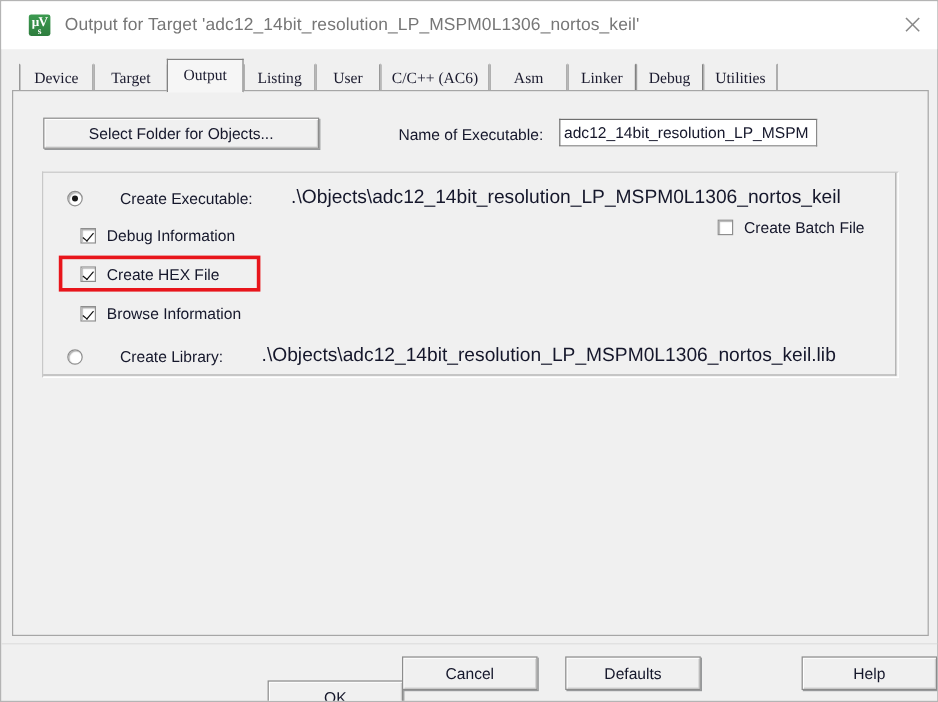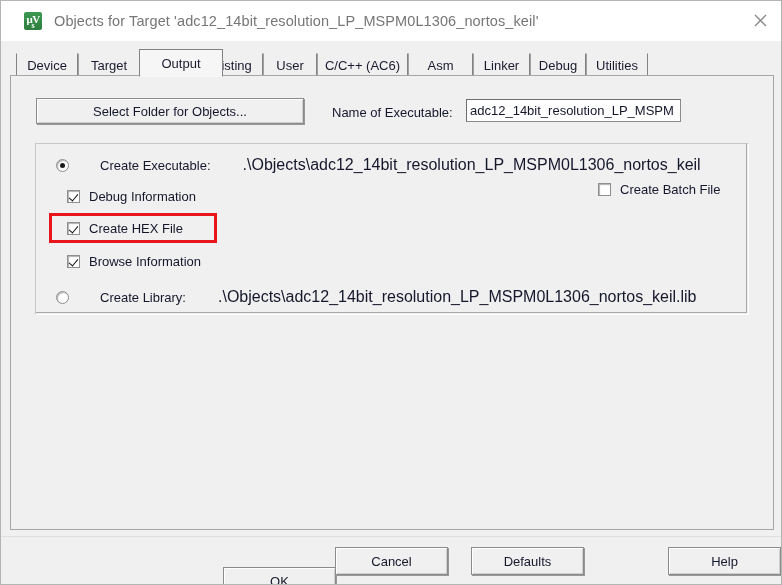--- a/index.html
+++ b/index.html
@@ -80,20 +80,21 @@
   }
   .close-btn svg { display: block; }
 
   
   .tabstrip {
     position: absolute;
     left: 9px;
     top: 48px;
     width: 764px;
     height: 27px;
+    font-family: Liberation Serif, serif;
   }
   .tab {
     position: absolute;
     top: 4px;
     height: 23px;
     box-sizing: border-box;
     background: #f0f0f0;
     border-left: 1px solid #a0a0a0;
     border-right: 1px solid #828282;
     border-top: 1px solid #f0f0f0;
@@ -139,21 +140,21 @@
     justify-content: center;
     cursor: default;
     box-sizing: border-box;
     white-space: nowrap;
   }
 
   .select-folder-btn {
     position: absolute;
     left: 35px;
     top: 97px;
-    width: 268px;
+    width: 230px;
     height: 26px;
   }
 
   .exec-label {
     position: absolute;
     left: 331px;
     top: 104px;
     font-size: 13px;
     color: #15172b;
     white-space: nowrap;
@@ -306,33 +307,33 @@
 </head>
 <body>
 
 <div class="window">
 
   <div class="titlebar">
     <div class="app-icon">
       <span class="glyph">μV</span>
       <span class="glyph2">s</span>
     </div>
-    <div class="title-text">Objects for Target 'adc12_14bit_resolution_LP_MSPM0L1306_nortos_keil'</div>
+    <div class="title-text">Output for Target 'adc12_14bit_resolution_LP_MSPM0L1306_nortos_keil'</div>
     <div class="close-btn">
       <svg width="13" height="13" viewBox="0 0 13 13" aria-hidden="true">
         <line x1="1" y1="1" x2="12" y2="12" stroke="#888888" stroke-width="1.3"></line>
         <line x1="12" y1="1" x2="1" y2="12" stroke="#888888" stroke-width="1.3"></line>
       </svg>
     </div>
   </div>
 
   <div class="tabstrip">
     <div class="tab first" style="left:6px;width:62px;">Device</div>
     <div class="tab" style="left:68px;width:62px;">Target</div>
-    <div class="tab active" style="left:129px;width:84px;">Output</div>
+    <div class="tab active" style="left:129px;width:64px;">Output</div>
     <div class="tab" style="left:193px;width:60px;">Listing</div>
     <div class="tab" style="left:253px;width:54px;">User</div>
     <div class="tab" style="left:307px;width:91px;">C/C++ (AC6)</div>
     <div class="tab" style="left:398px;width:65px;">Asm</div>
     <div class="tab" style="left:463px;width:57px;">Linker</div>
     <div class="tab" style="left:520px;width:56px;">Debug</div>
     <div class="tab" style="left:576px;width:62px;">Utilities</div>
   </div>
 
   <div class="content"></div>

